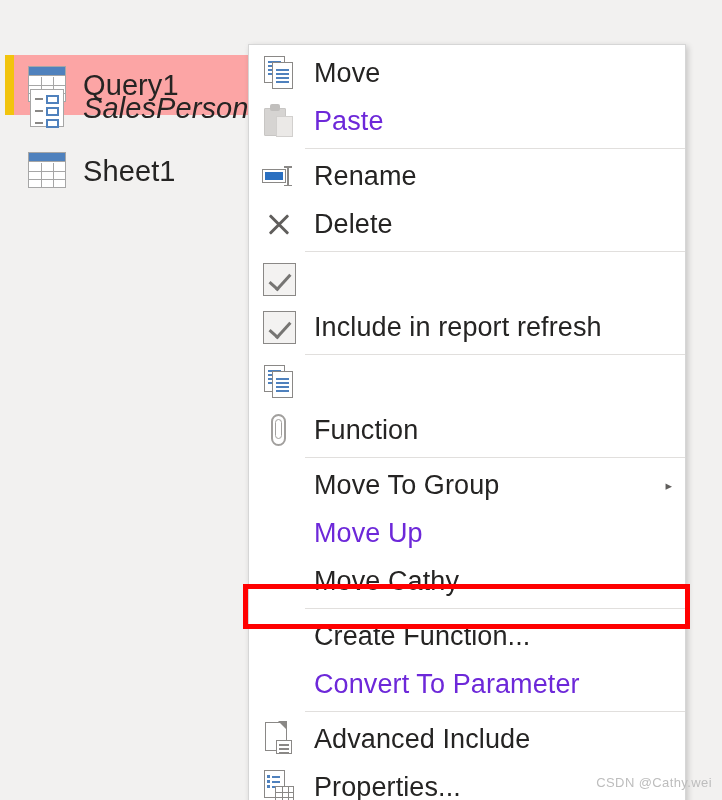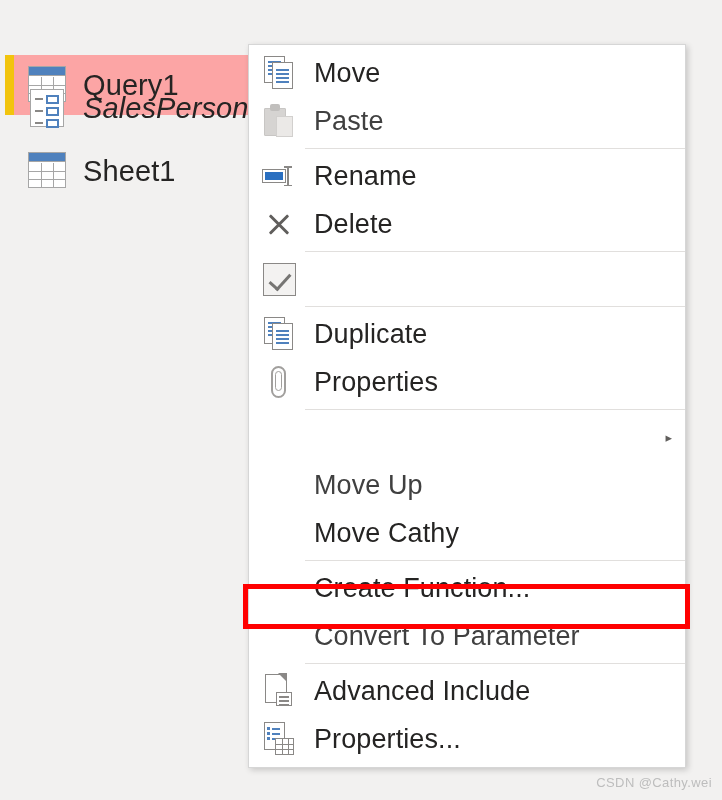--- a/index.html
+++ b/index.html
@@ -126,21 +126,21 @@
     align-items: center;
     justify-content: center;
   }
   .mi .mi-label {
     font-size: 27px;
     color: #252423;
     white-space: nowrap;
     padding-left: 13px;
     letter-spacing: 0.1px;
   }
-  .mi.disabled .mi-label { color: #404040; }
+  .mi.disabled .mi-label { color: #6d28d9; }
   .mi .mi-arrow {
     position: absolute;
     right: 13px;
     font-size: 13px;
     color: #605e5c;
     line-height: 1;
   }
 
   .sep {
     height: 1px;
@@ -420,57 +420,63 @@
     </div>
 
     <div class="sep"></div>
 
     <div class="mi">
       <div class="mi-icon">
         <div class="ic-check"></div>
       </div>
     </div>
 
+    <div class="mi">
+      <div class="mi-icon">
+        <div class="ic-check"></div>
+      </div>
+      <div class="mi-label">Include in report refresh</div>
+    </div>
 
     <div class="sep"></div>
 
     <div class="mi">
       <div class="mi-icon">
         <div class="ic-copy">
           <div class="pg back">
             <div class="ln" style="left:3px; top:4px;  width:13px;"></div>
             <div class="ln" style="left:3px; top:8px;  width:13px;"></div>
             <div class="ln" style="left:3px; top:12px; width:13px;"></div>
             <div class="ln" style="left:3px; top:16px; width:13px;"></div>
           </div>
           <div class="pg front">
             <div class="ln" style="left:3px; top:6px;  width:13px;"></div>
             <div class="ln" style="left:3px; top:10px; width:13px;"></div>
             <div class="ln" style="left:3px; top:14px; width:13px;"></div>
             <div class="ln" style="left:3px; top:18px; width:13px;"></div>
           </div>
         </div>
       </div>
-      <div class="mi-label">Duplicate</div>
     </div>
 
     <div class="mi">
       <div class="mi-icon">
         <div class="ic-clip">
             <div class="o"></div>
             <div class="i"></div>
           </div>
       </div>
-      <div class="mi-label">Properties</div>
+      <div class="mi-label">Function</div>
     </div>
 
     <div class="sep"></div>
 
     <div class="mi">
       <div class="mi-icon"></div>
+      <div class="mi-label">Move To Group</div>
       <div class="mi-arrow">▸</div>
     </div>
 
     <div class="mi disabled">
       <div class="mi-icon"></div>
       <div class="mi-label">Move Up</div>
     </div>
 
     <div class="mi">
       <div class="mi-icon"></div>

